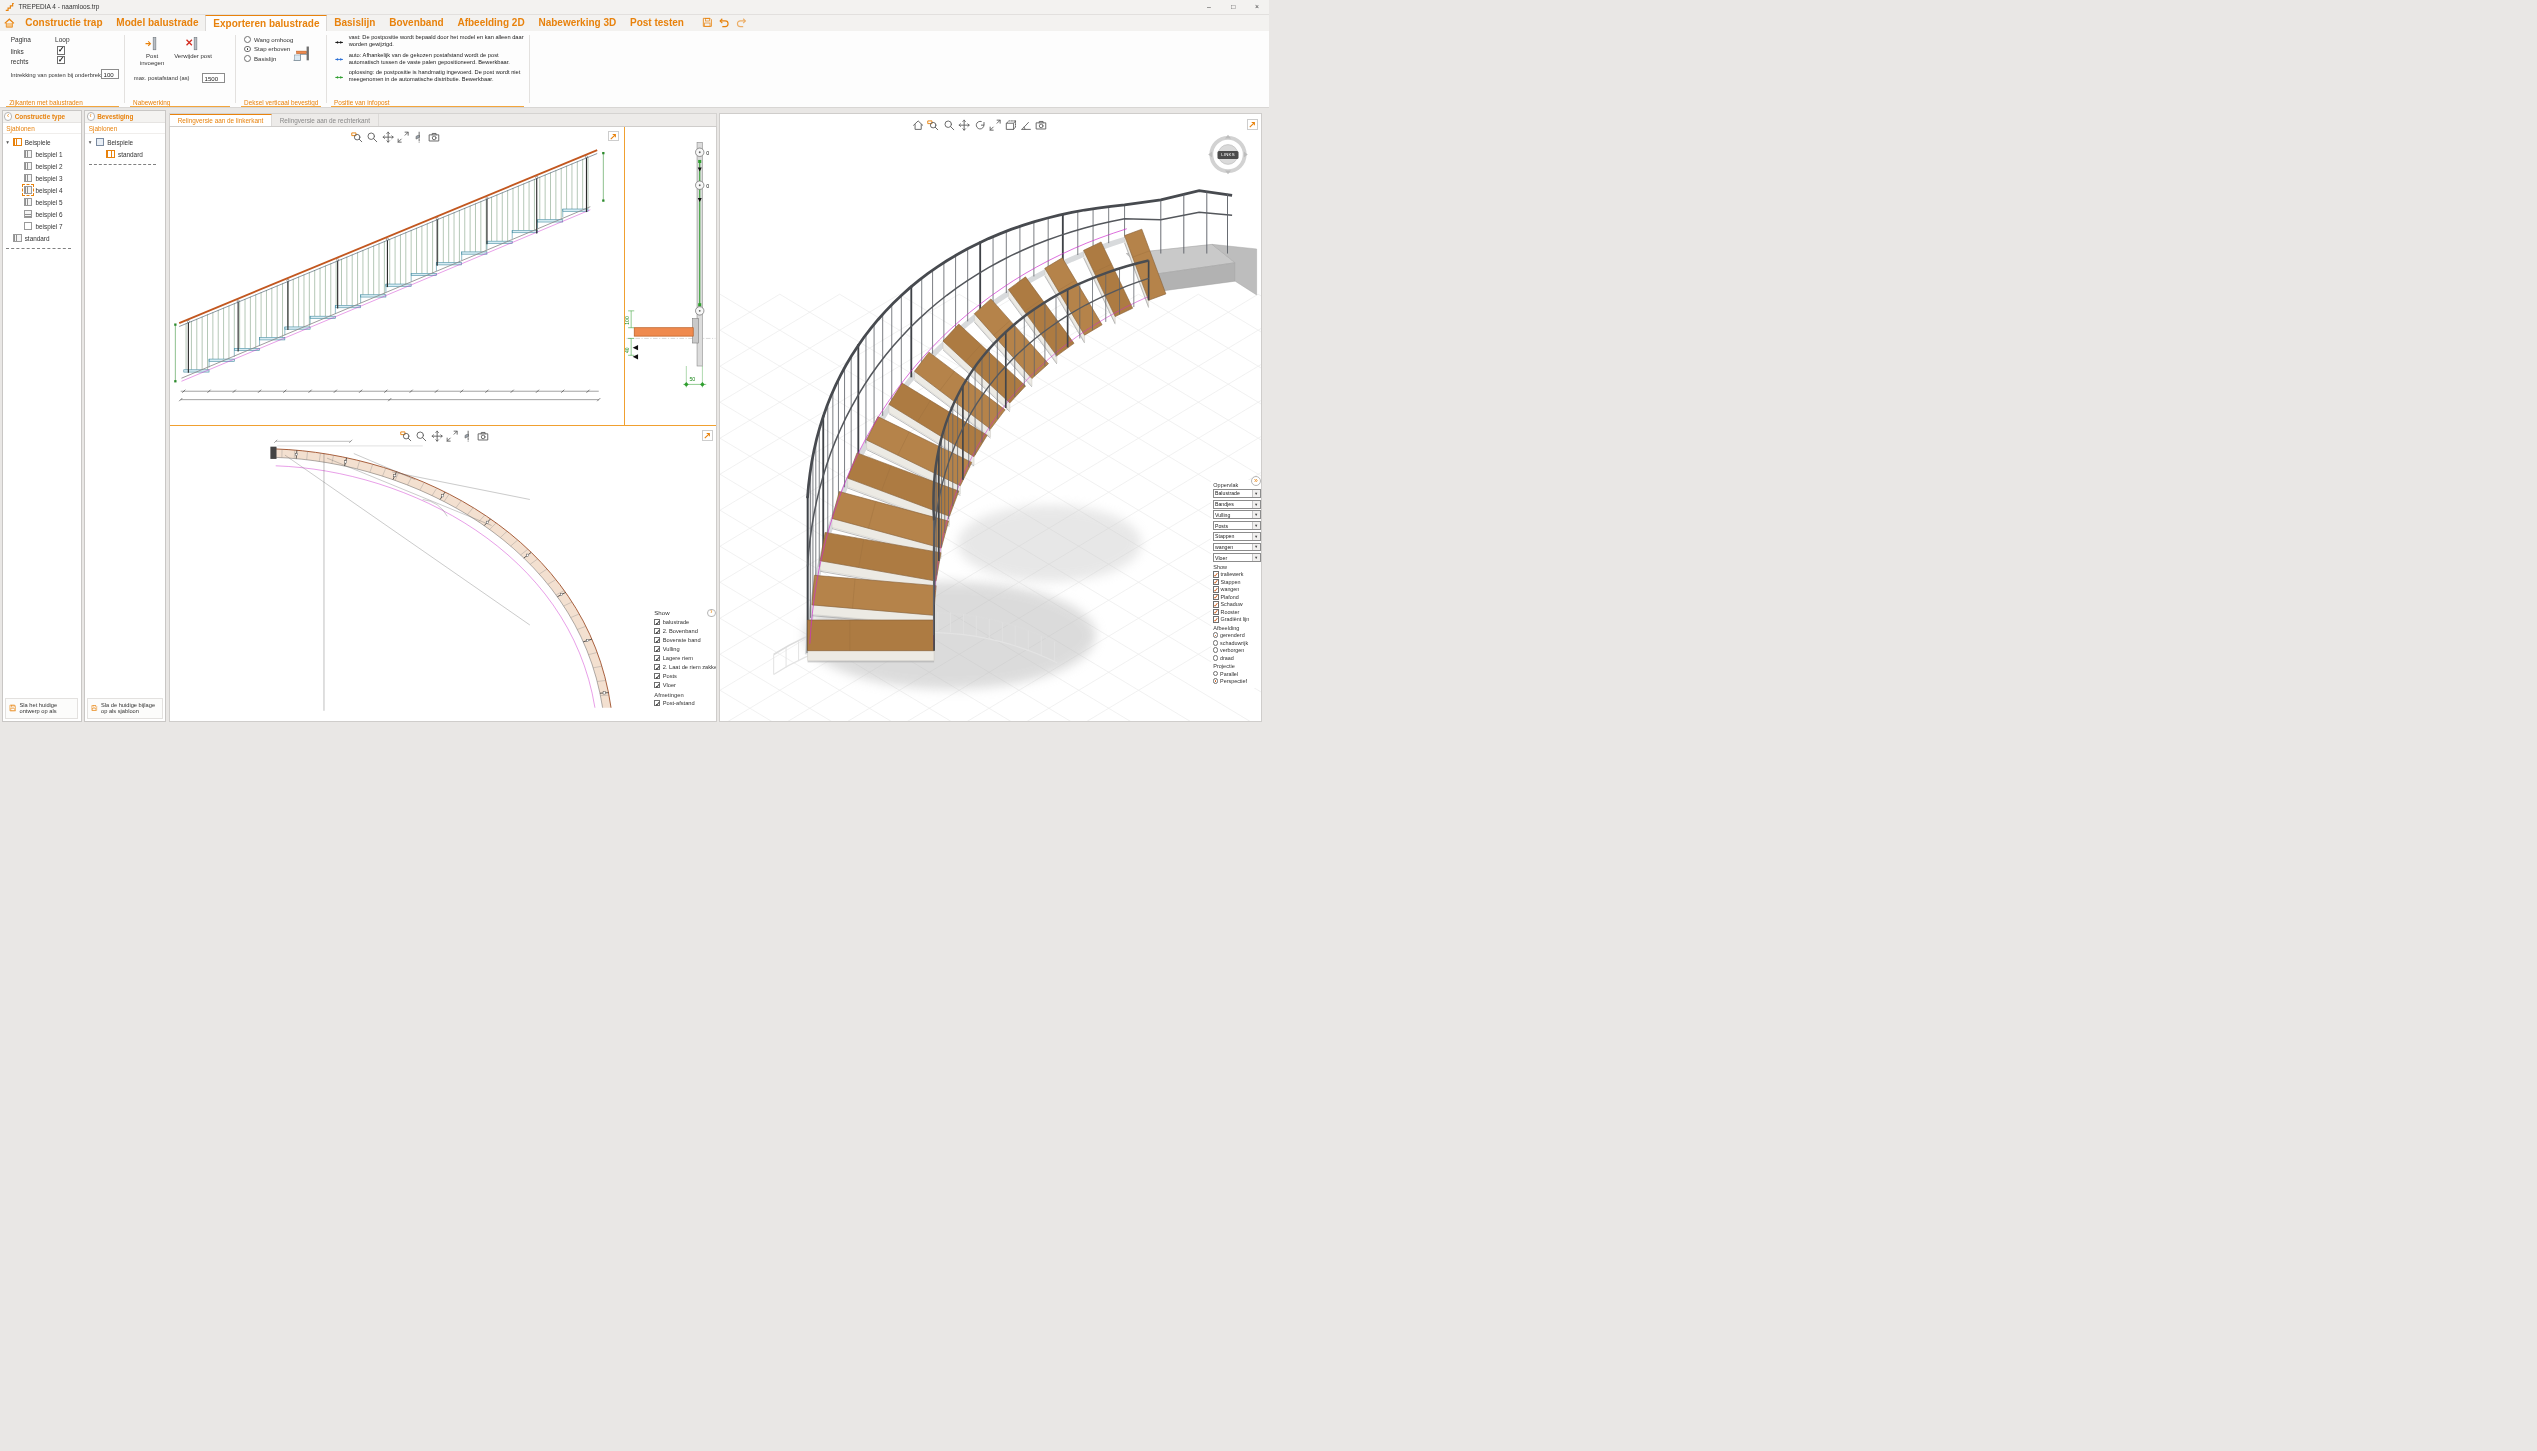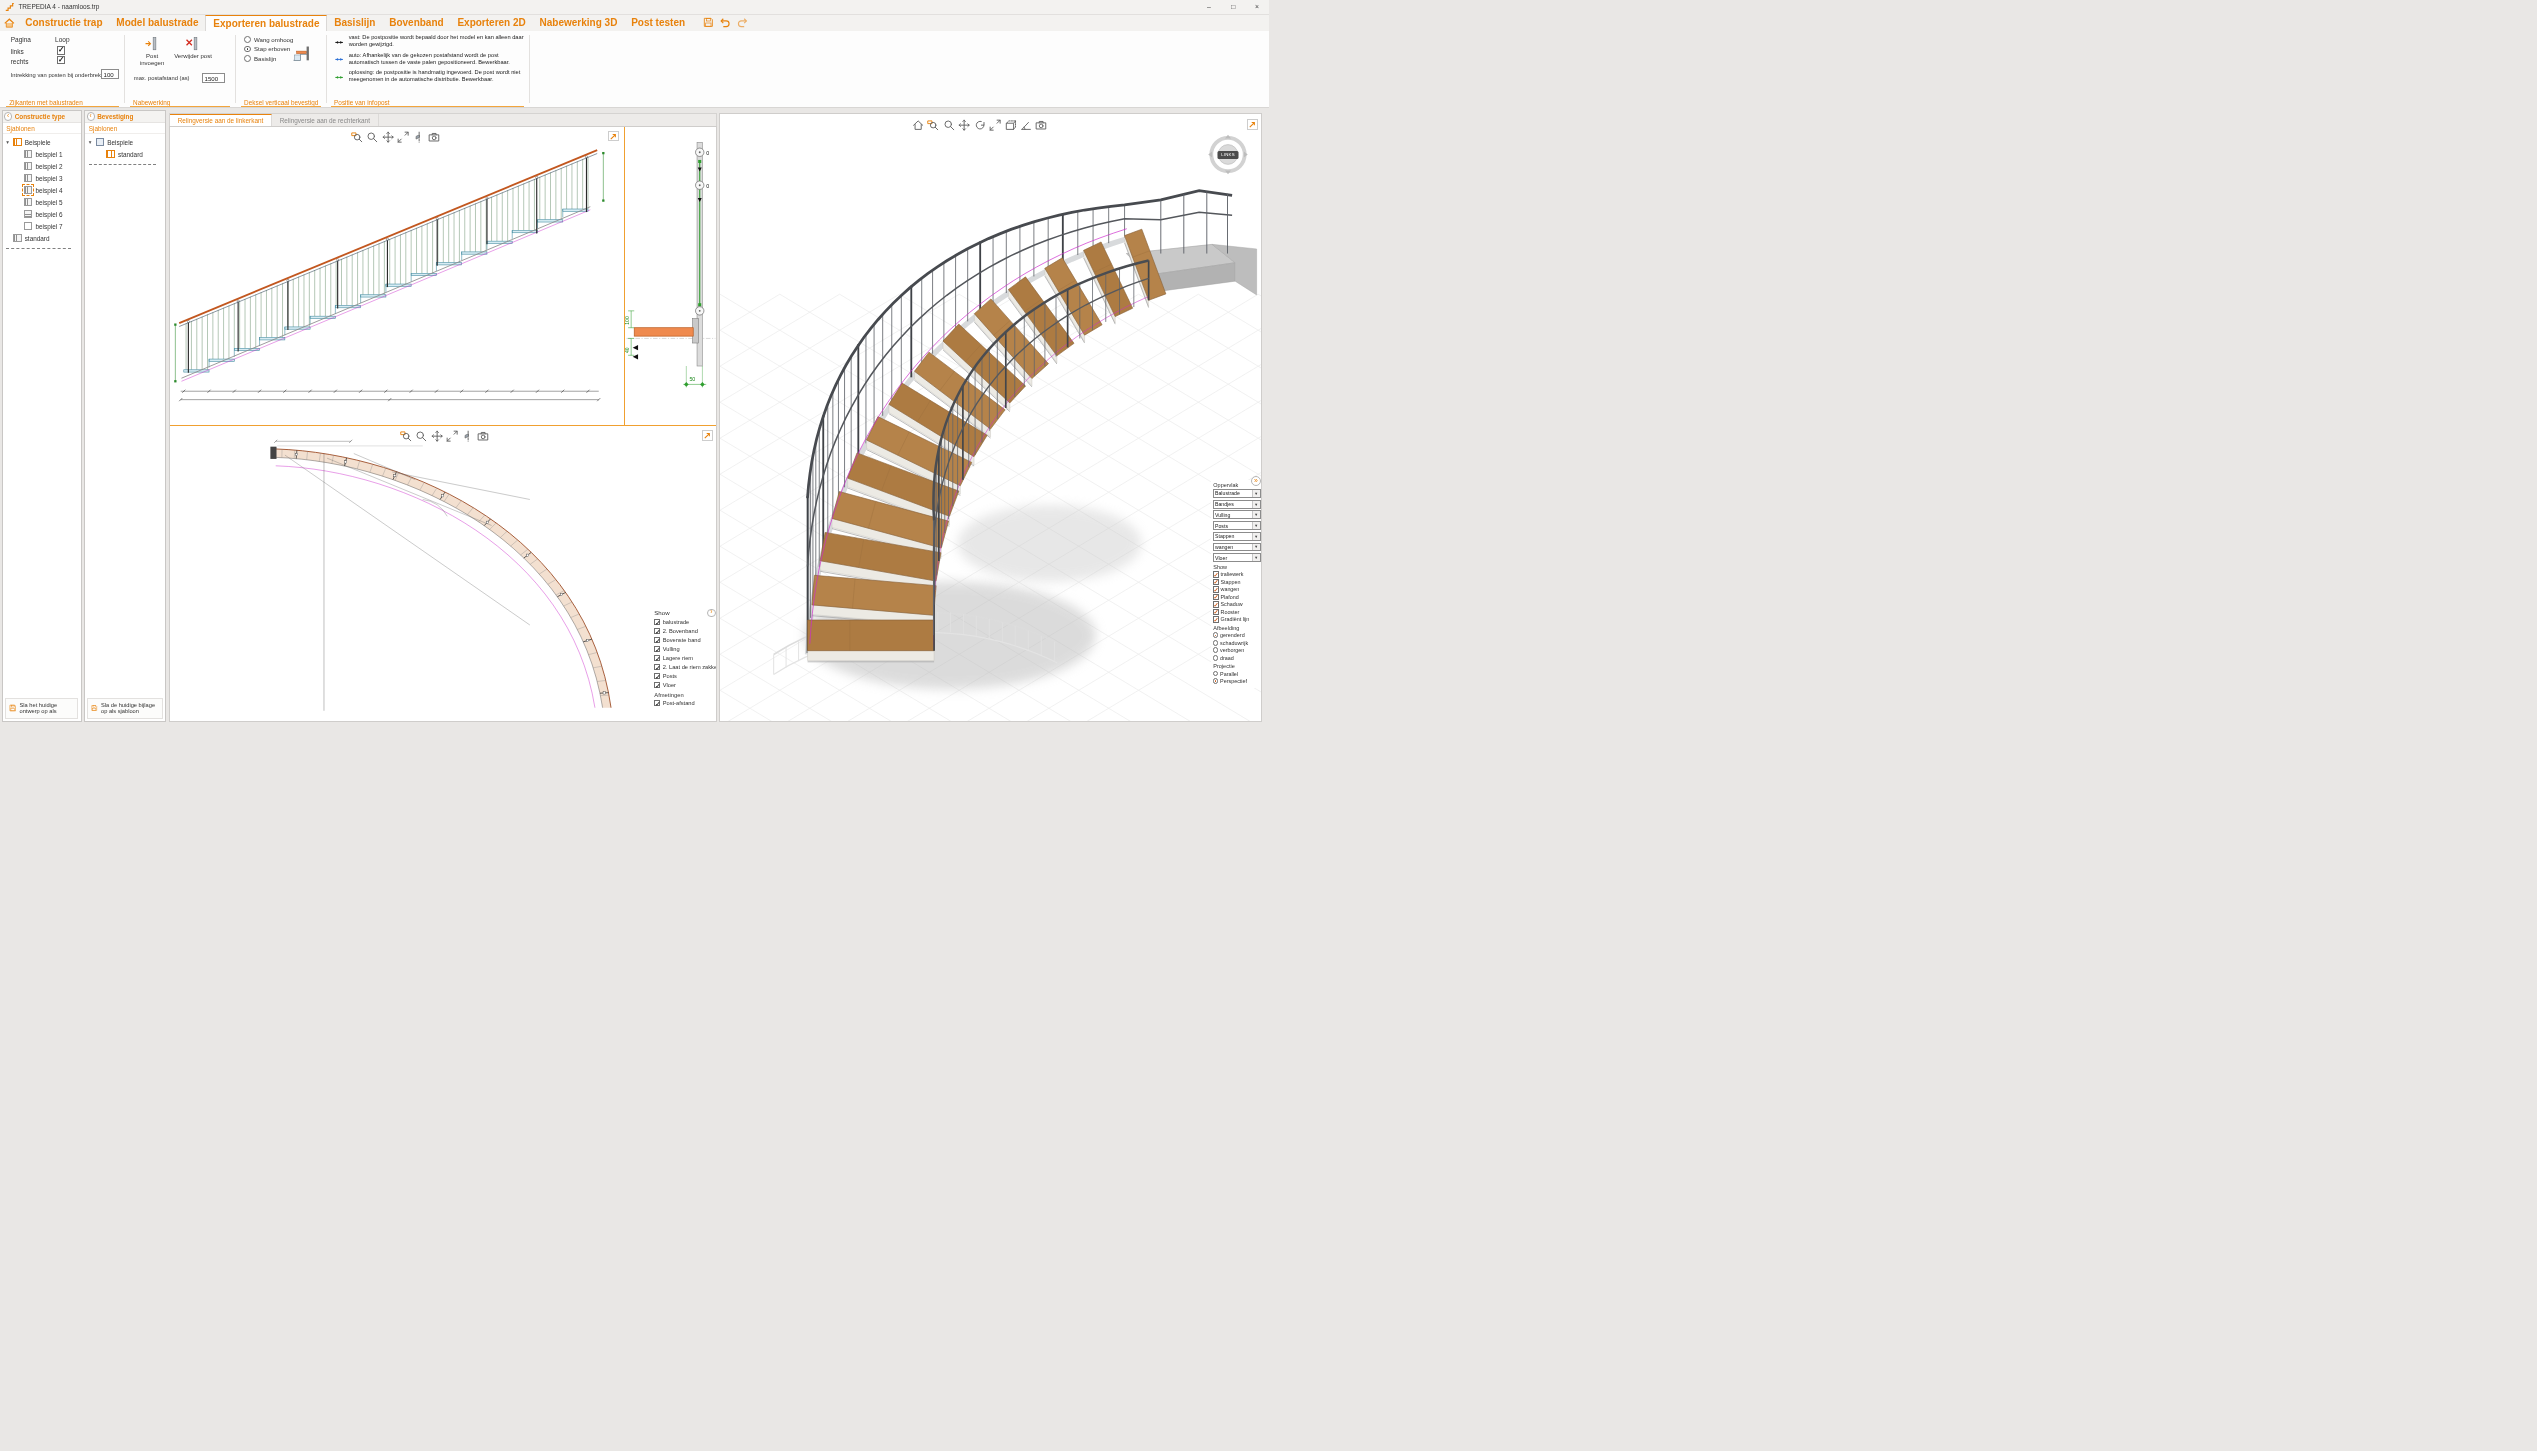--- a/index.html
+++ b/index.html
@@ -141,21 +141,21 @@
     <span class="rtab active">
       <span>Exporteren balustrade</span>
     </span>
     <span class="rtab">
       <span>Basislijn</span>
     </span>
     <span class="rtab">
       <span>Bovenband</span>
     </span>
     <span class="rtab">
-      <span>Exporteren 2D</span>
+      <span>Afbeelding 2D</span>
     </span>
     <span class="rtab">
       <span>Nabewerking 3D</span>
     </span>
     <span class="rtab">
       <span>Post testen</span>
     </span>
   <div class="qicons">
     <span class="qicon">
       <svg width="10.7" height="10.7" viewBox="0 0 16 16">

